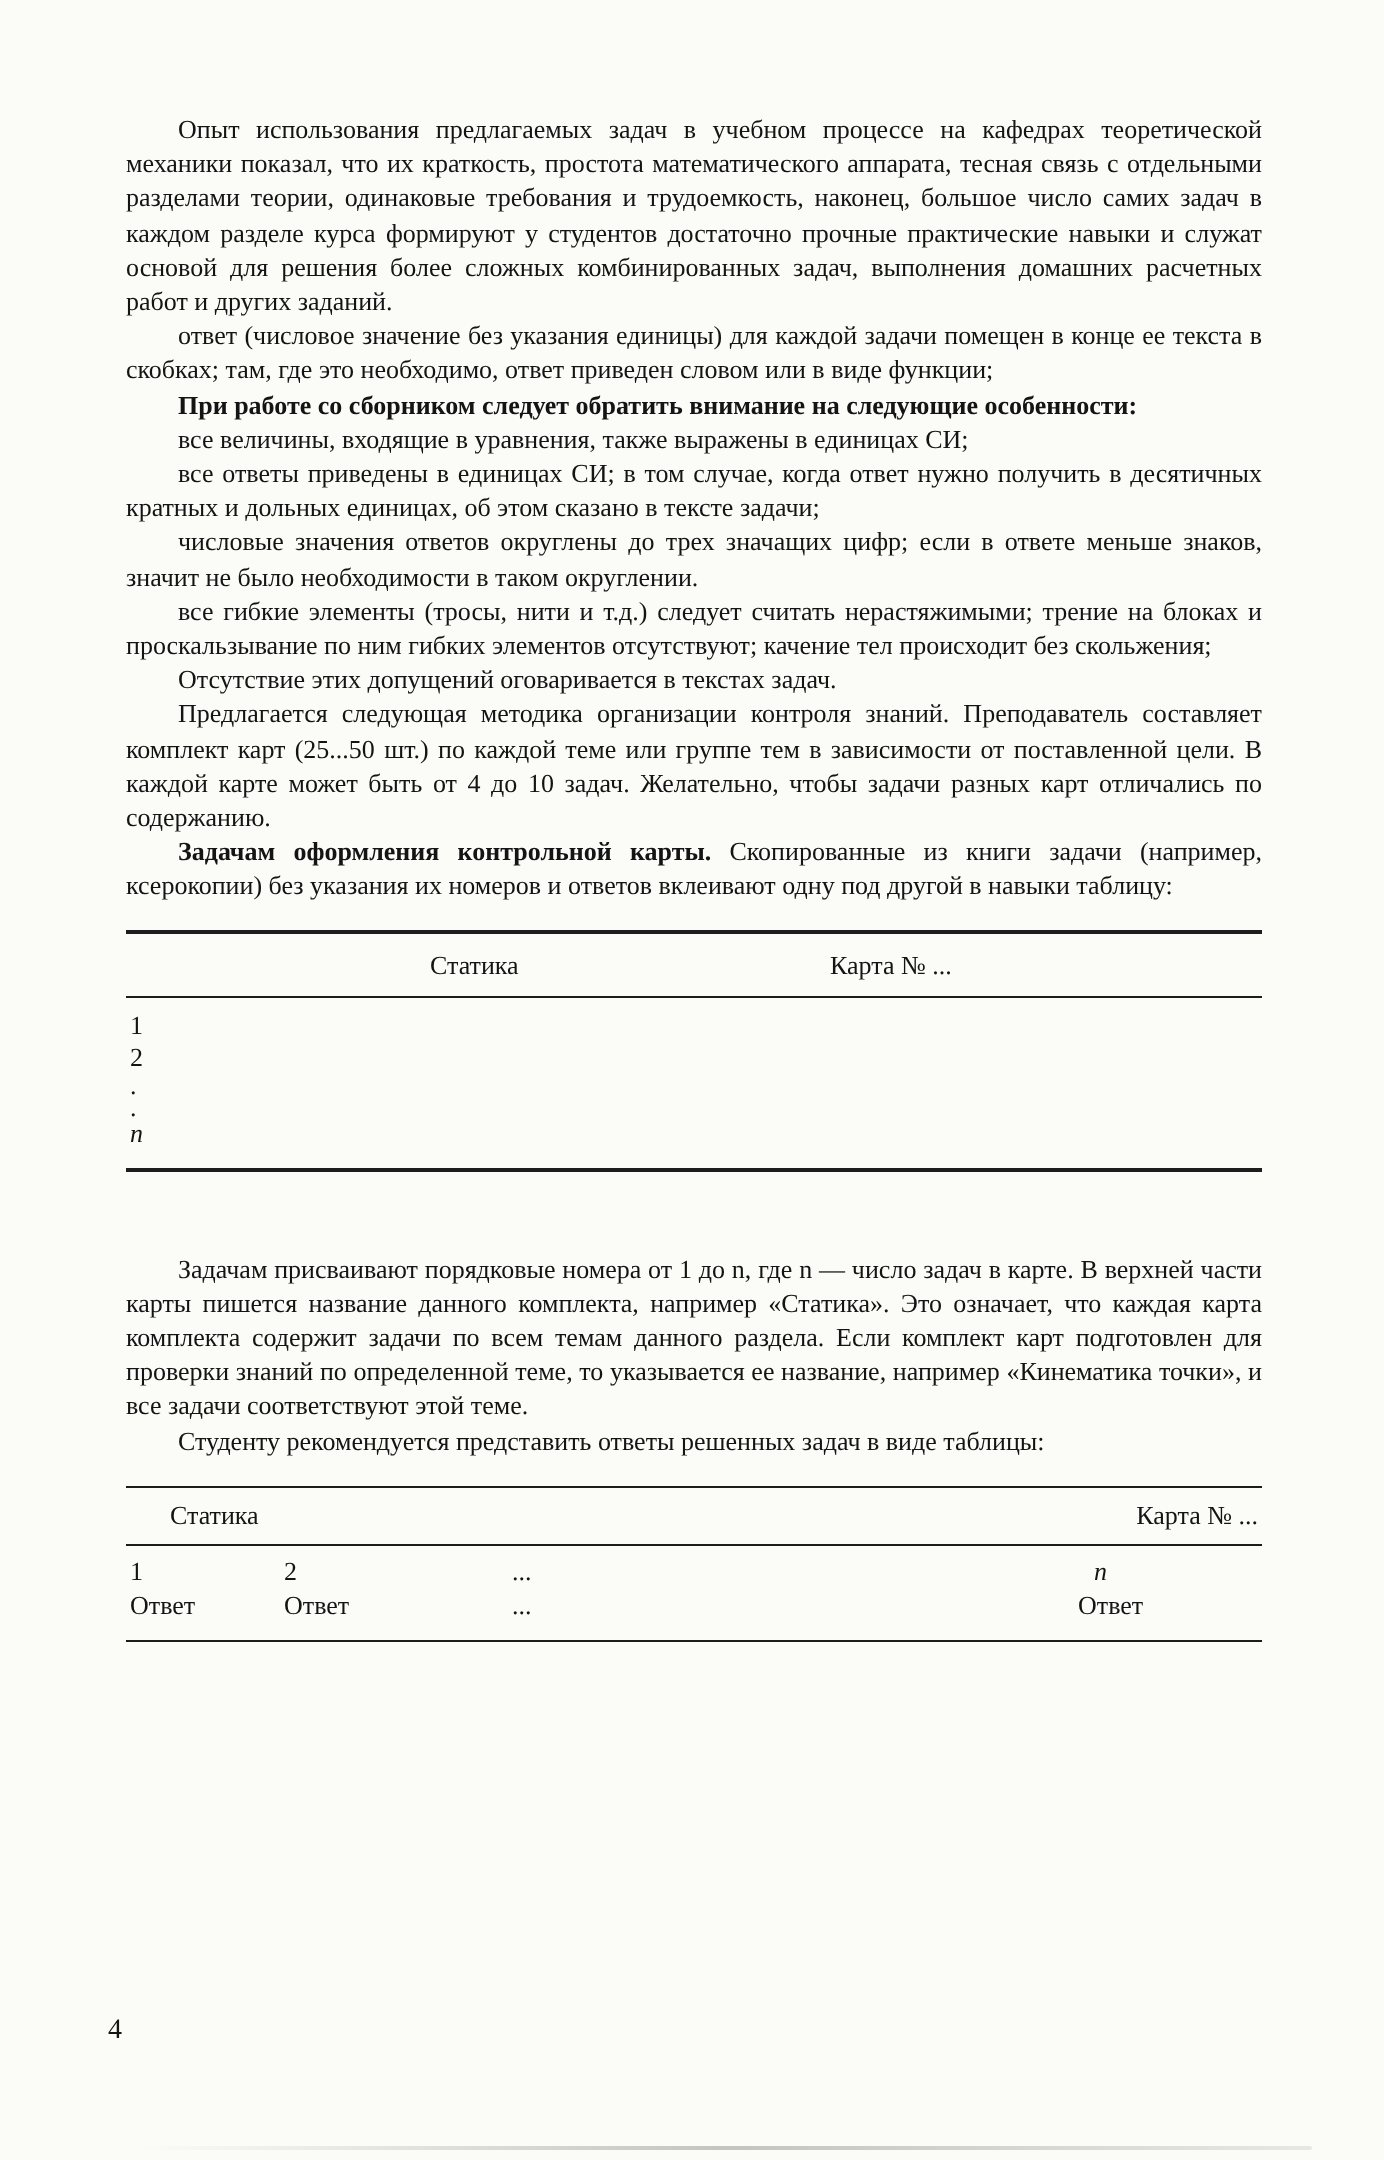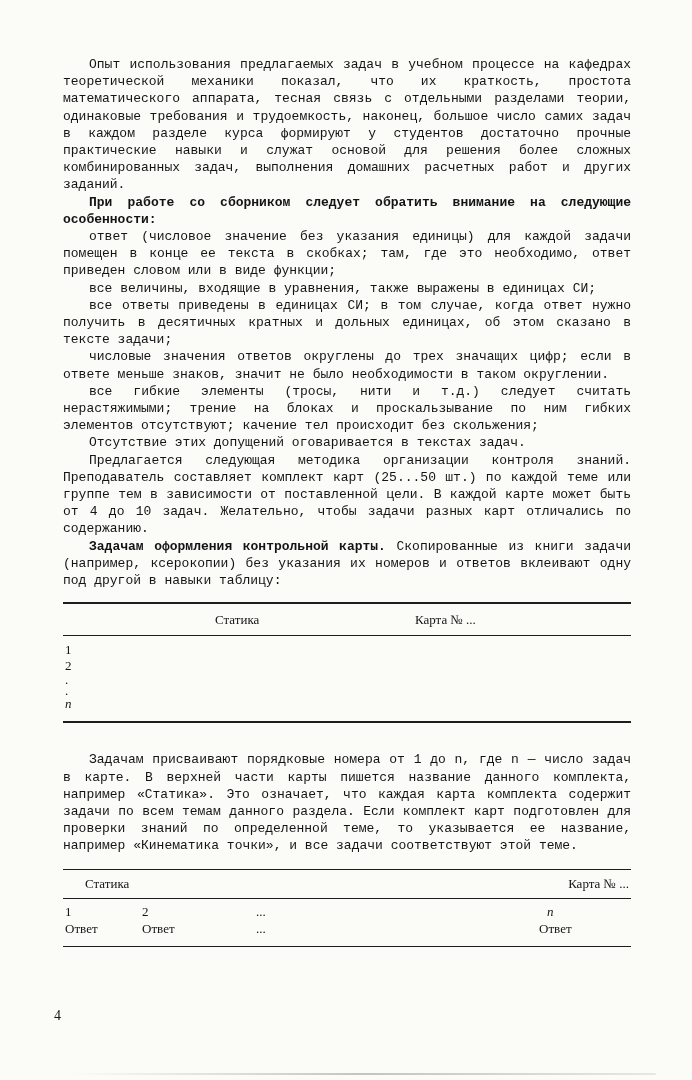--- a/index.html
+++ b/index.html
@@ -9,21 +9,21 @@
     font-family:"Liberation Serif", "DejaVu Serif", serif;
     color:#141414;
     position:relative;
     overflow:hidden;
   }
   .page { position:absolute; inset:0; }
   .content {
     position:absolute; left:63px; top:56px; width:568px;
     font-size:13px; line-height:17.2px; text-align:justify;
   }
-  p { margin:0; text-indent:26px;font-family:Liberation Mono, monospace; }
+  p { margin:0; text-indent:26px; }
   b.lead { font-weight:bold; }
   .italic { font-style:italic; }
 
   
   .tbl1 {
     margin-top:13px;
     border-top:2px solid #1d1d1d;
     border-bottom:2px solid #1d1d1d;
   }
   .tbl1-header {
@@ -31,21 +31,21 @@
     border-bottom:1.5px solid #1d1d1d;
   }
   .tbl1-header .h-left  { position:absolute; left:152px; top:7px; }
   .tbl1-header .h-right { position:absolute; left:352px; top:7px; }
   .tbl1-body { padding:6px 0 9px 2px; text-align:left; }
   .tbl1-body div { text-indent:0; }
   .tbl1-body .num { line-height:16px; }
   .tbl1-body .dot { line-height:11px; }
 
   
-  .after-tbl1 { margin-top:28px; }
+  .after-tbl1 { margin-top:40px; }
 
   
   .tbl2 {
     margin-top:14px;
     border-top:1.5px solid #1d1d1d;
     border-bottom:1.5px solid #1d1d1d;
     text-align:left;
   }
   .tbl2-header {
     display:flex; justify-content:space-between;
@@ -71,23 +71,23 @@
   }
 </style>
 </head>
 <body>
 
 <div class="page">
   <div class="content">
 
     <p><b class="lead"></b><span>Опыт использования предлагаемых задач в учебном процессе на кафедрах теоретической механики показал, что их краткость, простота математического аппарата, тесная связь с отдельными разделами теории, одинаковые требования и трудоемкость, наконец, большое число самих задач в каждом разделе курса формируют у студентов достаточно прочные практические навыки и служат основой для решения более сложных комбинированных задач, выполнения домашних расчетных работ и других заданий.</span></p>
 
+    <p><b class="lead"></b><span>ответ (числовое значение без указания единицы) для каждой задачи помещен в конце ее текста в скобках; там, где это необходимо, ответ приведен словом или в виде функции;</span></p>
+
     <p><b class="lead">При работе со сборником следует обратить внимание на следующие особенности:</b><span></span></p>
-
-    <p><b class="lead"></b><span>ответ (числовое значение без указания единицы) для каждой задачи помещен в конце ее текста в скобках; там, где это необходимо, ответ приведен словом или в виде функции;</span></p>
 
     <p><b class="lead"></b><span>все величины, входящие в уравнения, также выражены в единицах СИ;</span></p>
 
     <p><b class="lead"></b><span>все ответы приведены в единицах СИ; в том случае, когда ответ нужно получить в десятичных кратных и дольных единицах, об этом сказано в тексте задачи;</span></p>
 
     <p><b class="lead"></b><span>числовые значения ответов округлены до трех значащих цифр; если в ответе меньше знаков, значит не было необходимости в таком округлении.</span></p>
 
 
 
     <p><b class="lead"></b><span>все гибкие элементы (тросы, нити и т.д.) следует считать нерастяжимыми; трение на блоках и проскальзывание по ним гибких элементов отсутствуют; качение тел происходит без скольжения;</span></p>
@@ -108,20 +108,21 @@
         <div class="num">1</div>
         <div class="num">2</div>
         <div class="dot">.</div>
         <div class="dot">.</div>
         <div class="num italic">n</div>
       </div>
     </div>
 
     <p class="after-tbl1"><b class="lead"></b><span>Задачам присваивают порядковые номера от 1 до n, где n — число задач в карте. В верхней части карты пишется название данного комплекта, например «Статика». Это означает, что каждая карта комплекта содержит задачи по всем темам данного раздела. Если комплект карт подготовлен для проверки знаний по определенной теме, то указывается ее название, например «Кинематика точки», и все задачи соответствуют этой теме.</span></p>
 
+    <p><b class="lead"></b><span>Студенту рекомендуется представить ответы решенных задач в виде таблицы:</span></p>
 
     <div class="tbl2">
       <div class="tbl2-header">
         <span>Статика</span>
         <span>Карта № ...</span>
       </div>
       <div class="tbl2-grid">
         <div class="cell">1</div>
         <div class="cell">2</div>
         <div class="cell">...</div>

